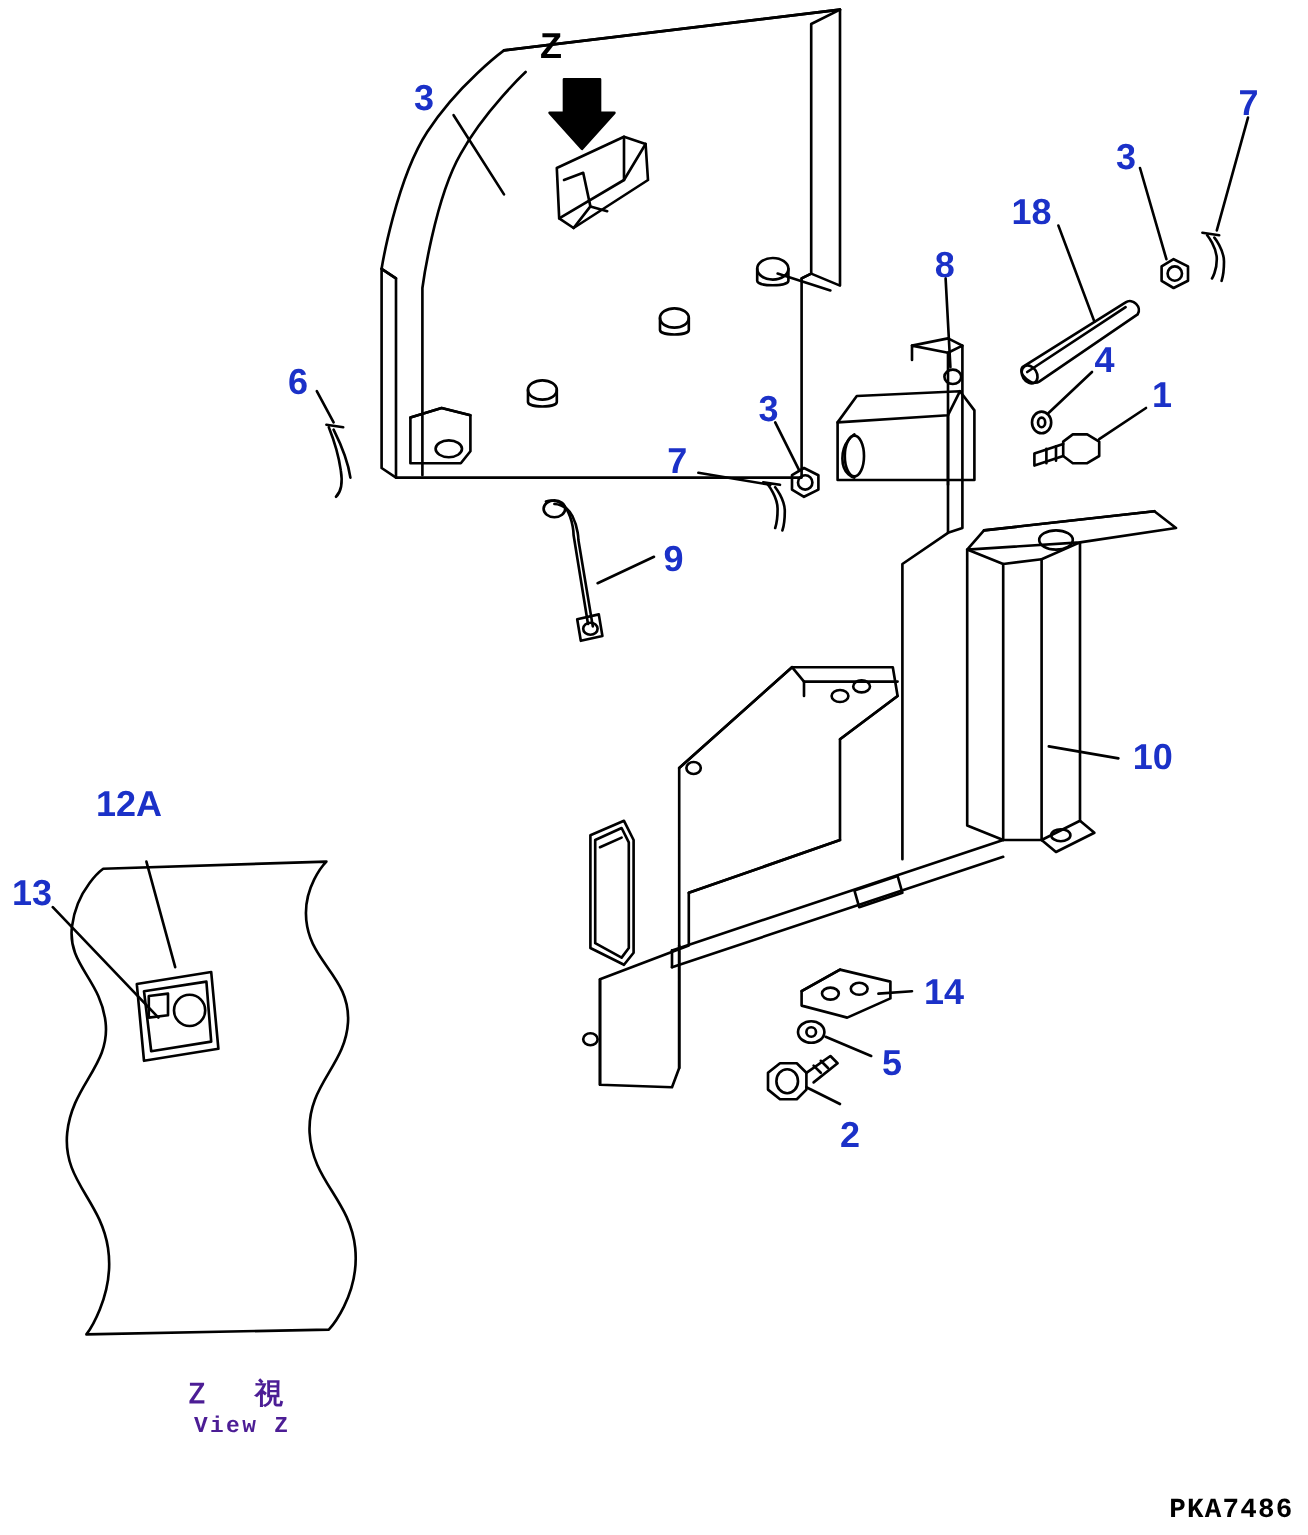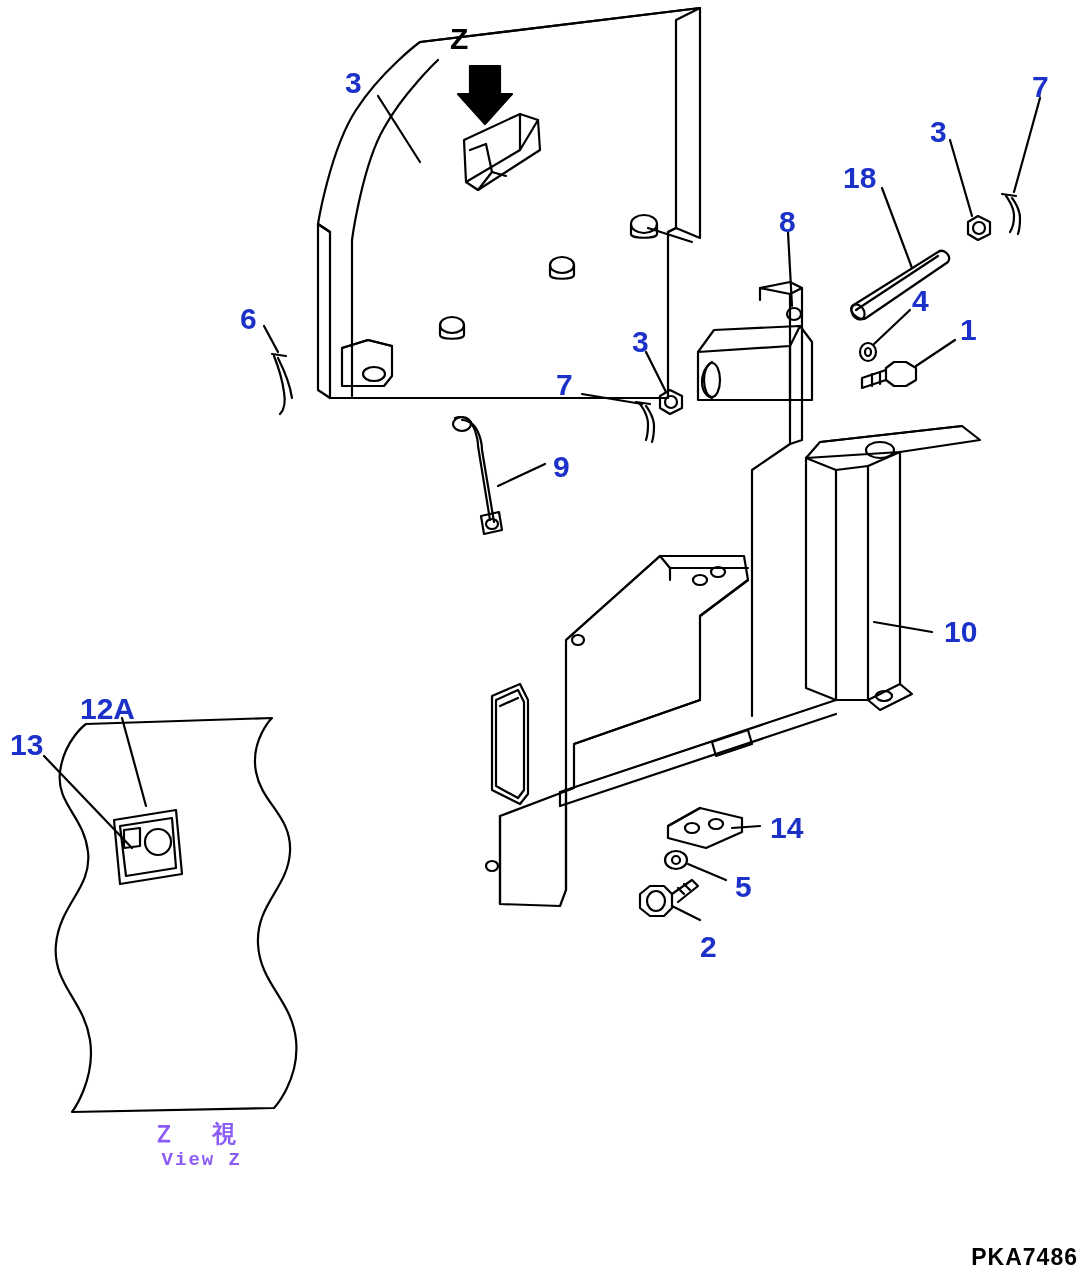--- a/index.html
+++ b/index.html
@@ -35,41 +35,42 @@
   .callout.big {
     font-size: 30px;
   }
   .callout.z {
     color: #000000;
     font-size: 30px;
     font-weight: bold;
   }
   .viewlabel {
     position: absolute;
-    color: #8b5cf6;
+    color: #4c1d95;
     font-family: "Liberation Mono", monospace;
     font-weight: bold;
     white-space: nowrap;
     line-height: 1.15;
+    margin-top: 28px;
   }
   .viewlabel .jp {
     font-size: 24px;
     letter-spacing: 6px;
   }
   .viewlabel .en {
     font-size: 19px;
     letter-spacing: 2px;
     text-align: right;
   }
   .sheetcode {
     position: absolute;
     right: 12px;
     bottom: 8px;
     color: #000000;
-    font-family: Liberation Sans, sans-serif;
+    font-family: Liberation Mono, monospace;
     font-size: 23px;
     font-weight: bold;
     letter-spacing: 1px;
   }
 </style>
 </head>
 <body>
 
 <div id="sheet">
 
@@ -275,21 +276,21 @@
   <div class="callout big" style="left:930px; top:117px;">3</div>
   <div class="callout big" style="left:843px; top:163px;">18</div>
   <div class="callout big" style="left:779px; top:207px;">8</div>
   <div class="callout big" style="left:912px; top:286px;">4</div>
   <div class="callout big" style="left:960px; top:315px;">1</div>
   <div class="callout big" style="left:240px; top:304px;">6</div>
   <div class="callout big" style="left:632px; top:327px;">3</div>
   <div class="callout big" style="left:556px; top:370px;">7</div>
   <div class="callout big" style="left:553px; top:452px;">9</div>
   <div class="callout big" style="left:944px; top:617px;">10</div>
-  <div class="callout big" style="left:80px; top:694px;">12A</div>
+  <div class="callout big" style="left:80px; top:656px;">12A</div>
   <div class="callout big" style="left:10px; top:730px;">13</div>
   <div class="callout big" style="left:770px; top:813px;">14</div>
   <div class="callout big" style="left:735px; top:872px;">5</div>
   <div class="callout big" style="left:700px; top:932px;">2</div>
 
   <div class="callout z" style="left:450px; top:24px;">Z</div>
 
   <div class="viewlabel" style="left:152px; top:1122px;">
     <div class="jp">Ｚ　視</div>
     <div class="en">View Z</div>

